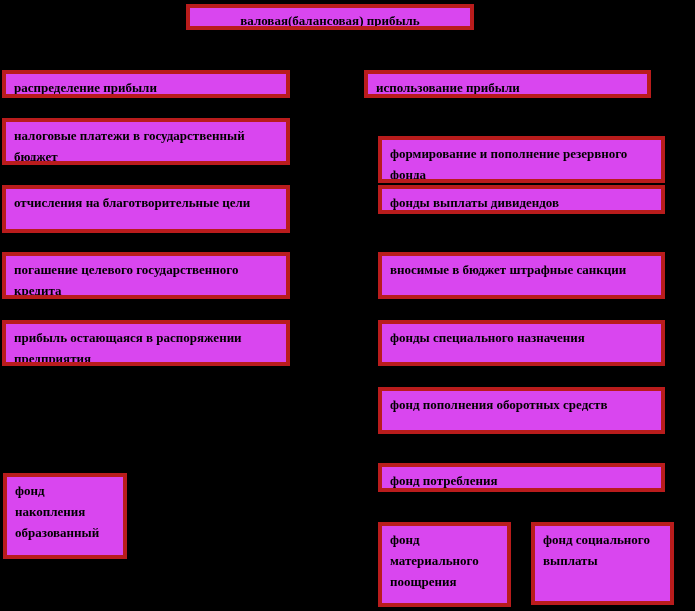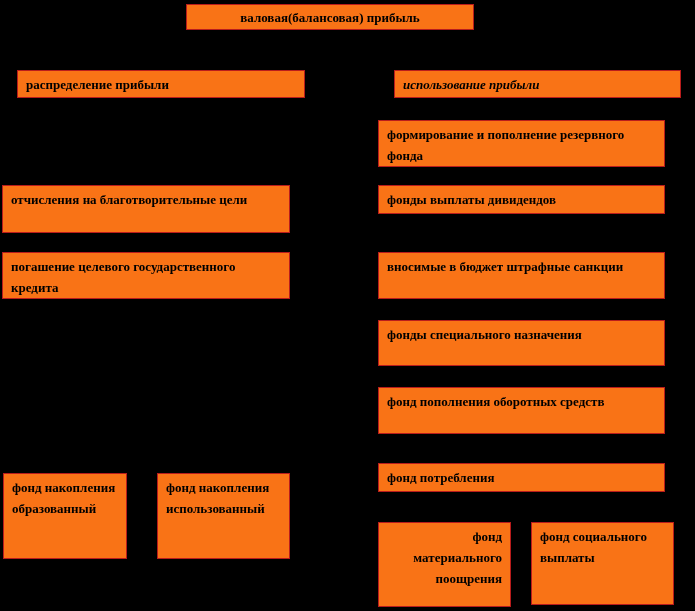--- a/index.html
+++ b/index.html
@@ -6,75 +6,76 @@
   body {
     width: 695px; height: 611px;
     background: #000000;
     position: relative;
     font-family: "Liberation Serif", serif;
     overflow: hidden;
   }
   .canvas { position: absolute; inset: 0; }
   .box {
     position: absolute;
-    background: #f97316;
-    border: 1px solid #b91c1c;
+    background: #d946ef;
+    border: 4px solid #b91c1c;
     box-sizing: border-box;
     color: #000000;
     font-weight: bold;
     font-size: 13px;
     line-height: 21px;
     padding: 3px 8px 3px 8px;
     overflow: hidden;
   }
   .box.title {
     text-align: center;
     line-height: 19px;
   }
   
   #box-title      { left:186px; top:4px;   width:288px; height:26px; }
   
-  #box-l-header   { left:17px;   top:70px;  width:288px; height:28px; }
+  #box-l-header   { left:2px;   top:70px;  width:288px; height:28px; }
   #box-l-1        { left:2px;   top:118px; width:288px; height:47px; }
   #box-l-2        { left:2px;   top:185px; width:288px; height:48px; }
   #box-l-3        { left:2px;   top:252px; width:288px; height:47px; }
   #box-l-4        { left:2px;   top:320px; width:288px; height:46px; }
   #box-l-5        { left:2px;   top:387px; width:288px; height:29px; }
   #box-l-sub-1    { left:3px;   top:473px; width:124px; height:86px; }
   #box-l-sub-2    { left:157px; top:473px; width:133px; height:86px; }
   
-  #box-r-header   { left:394px; top:70px;  width:287px; height:28px;font-style:italic; }
-  #box-r-1        { left:378px; top:120px; width:287px; height:47px; }
+  #box-r-header   { left:364px; top:70px;  width:287px; height:28px; }
+  #box-r-1        { left:378px; top:136px; width:287px; height:47px; }
   #box-r-2        { left:378px; top:185px; width:287px; height:29px; }
   #box-r-3        { left:378px; top:252px; width:287px; height:47px; }
   #box-r-4        { left:378px; top:320px; width:287px; height:46px; }
   #box-r-5        { left:378px; top:387px; width:287px; height:47px; }
   #box-r-6        { left:378px; top:463px; width:287px; height:29px; }
-  #box-r-sub-1    { left:378px; top:522px; width:133px; height:85px;text-align:right; }
+  #box-r-sub-1    { left:378px; top:522px; width:133px; height:85px; }
   #box-r-sub-2    { left:531px; top:522px; width:143px; height:83px; }
 </style>
 </head>
 <body>
 
 <div class="canvas">
 
   <div class="box title" id="box-title">валовая(балансовая) прибыль</div>
 
   <div class="box" id="box-l-header">распределение прибыли</div>
 
+  <div class="box" id="box-l-1">налоговые платежи в государственный бюджет</div>
 
   <div class="box" id="box-l-2">отчисления на благотворительные цели</div>
 
   <div class="box" id="box-l-3">погашение целевого государственного кредита</div>
 
+  <div class="box" id="box-l-4">прибыль остающаяся в распоряжении предприятия</div>
 
 
   <div class="box" id="box-l-sub-1">фонд накопления образованный</div>
 
-  <div class="box" id="box-l-sub-2">фонд накопления использованный</div>
 
   <div class="box" id="box-r-header">использование прибыли</div>
 
   <div class="box" id="box-r-1">формирование и пополнение резервного фонда</div>
 
   <div class="box" id="box-r-3">вносимые в бюджет штрафные санкции</div>
 
   <div class="box" id="box-r-2">фонды выплаты дивидендов</div>
 
   <div class="box" id="box-r-4">фонды специального назначения</div>

